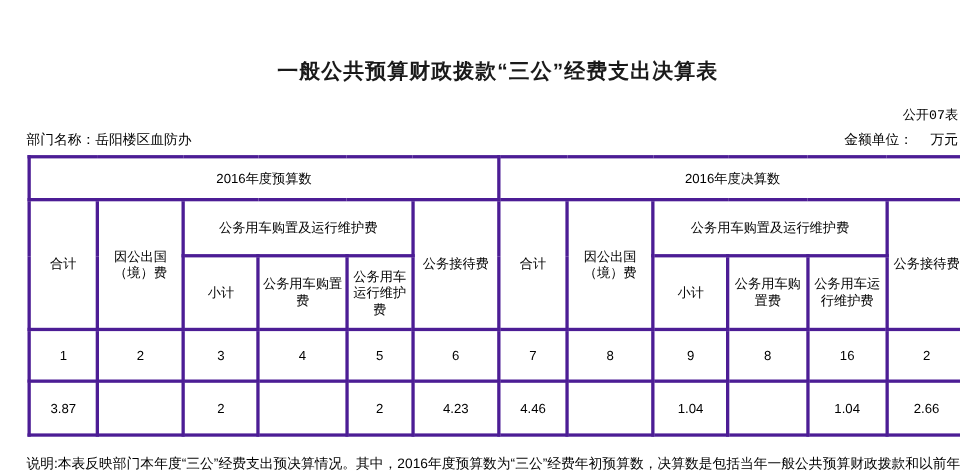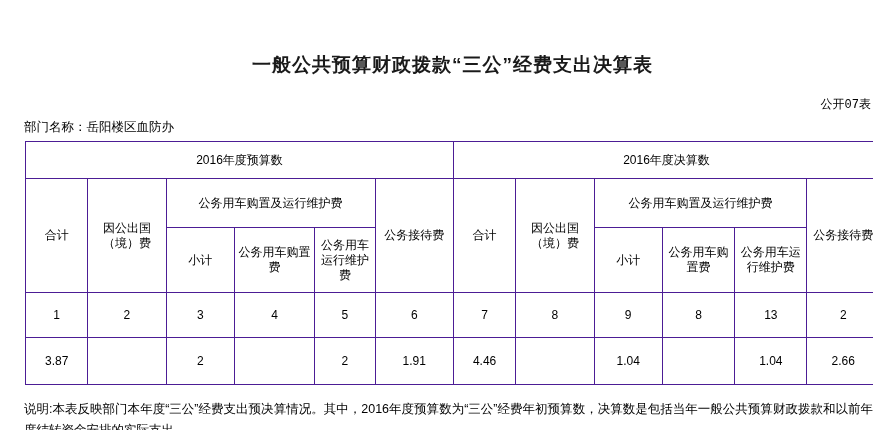--- a/index.html
+++ b/index.html
@@ -53,21 +53,21 @@
     display: inline-block;
     padding-left: 16px;
   }
   table.main {
     border-collapse: collapse;
     width: 855px;
     margin: 0 auto;
     table-layout: fixed;
   }
   table.main td {
-    border: 1px solid #4c1d95;
+    border: 3px solid #4c1d95;
     text-align: center;
     vertical-align: middle;
     font-size: 12px;
     line-height: 1.25;
     padding: 2px 1px;
     word-break: break-all;
   }
   td.grp {
     height: 32px;
     font-size: 12.5px;
@@ -100,20 +100,23 @@
 
 <div class="page">
 
   <div class="title">一般公共预算财政拨款“三公”经费支出决算表</div>
 
   <div class="form-code">公开07表</div>
 
   <div class="meta-row">
     <div class="meta-left">
       <span>部门名称：</span><span>岳阳楼区血防办</span>
+    </div>
+    <div class="meta-right">
+      <span>金额单位：</span><span class="unit-val">万元</span>
     </div>
   </div>
 
   <table class="main">
     <colgroup>
       <col style="width:62px">
       <col style="width:78px">
       <col style="width:68px">
       <col style="width:80px">
       <col style="width:60px">
@@ -152,30 +155,30 @@
         <td class="num-row">1</td>
         <td class="num-row">2</td>
         <td class="num-row">3</td>
         <td class="num-row">4</td>
         <td class="num-row">5</td>
         <td class="num-row">6</td>
         <td class="num-row">7</td>
         <td class="num-row">8</td>
         <td class="num-row">9</td>
         <td class="num-row">8</td>
-        <td class="num-row">13</td>
+        <td class="num-row">16</td>
         <td class="num-row">2</td>
       </tr>
       <tr>
         <td class="val-row">3.87</td>
         <td class="val-row"></td>
         <td class="val-row">2</td>
         <td class="val-row"></td>
         <td class="val-row">2</td>
-        <td class="val-row">1.91</td>
+        <td class="val-row">4.23</td>
         <td class="val-row">4.46</td>
         <td class="val-row"></td>
         <td class="val-row">1.04</td>
         <td class="val-row"></td>
         <td class="val-row">1.04</td>
         <td class="val-row">2.66</td>
       </tr>
     </tbody>
   </table>
 

